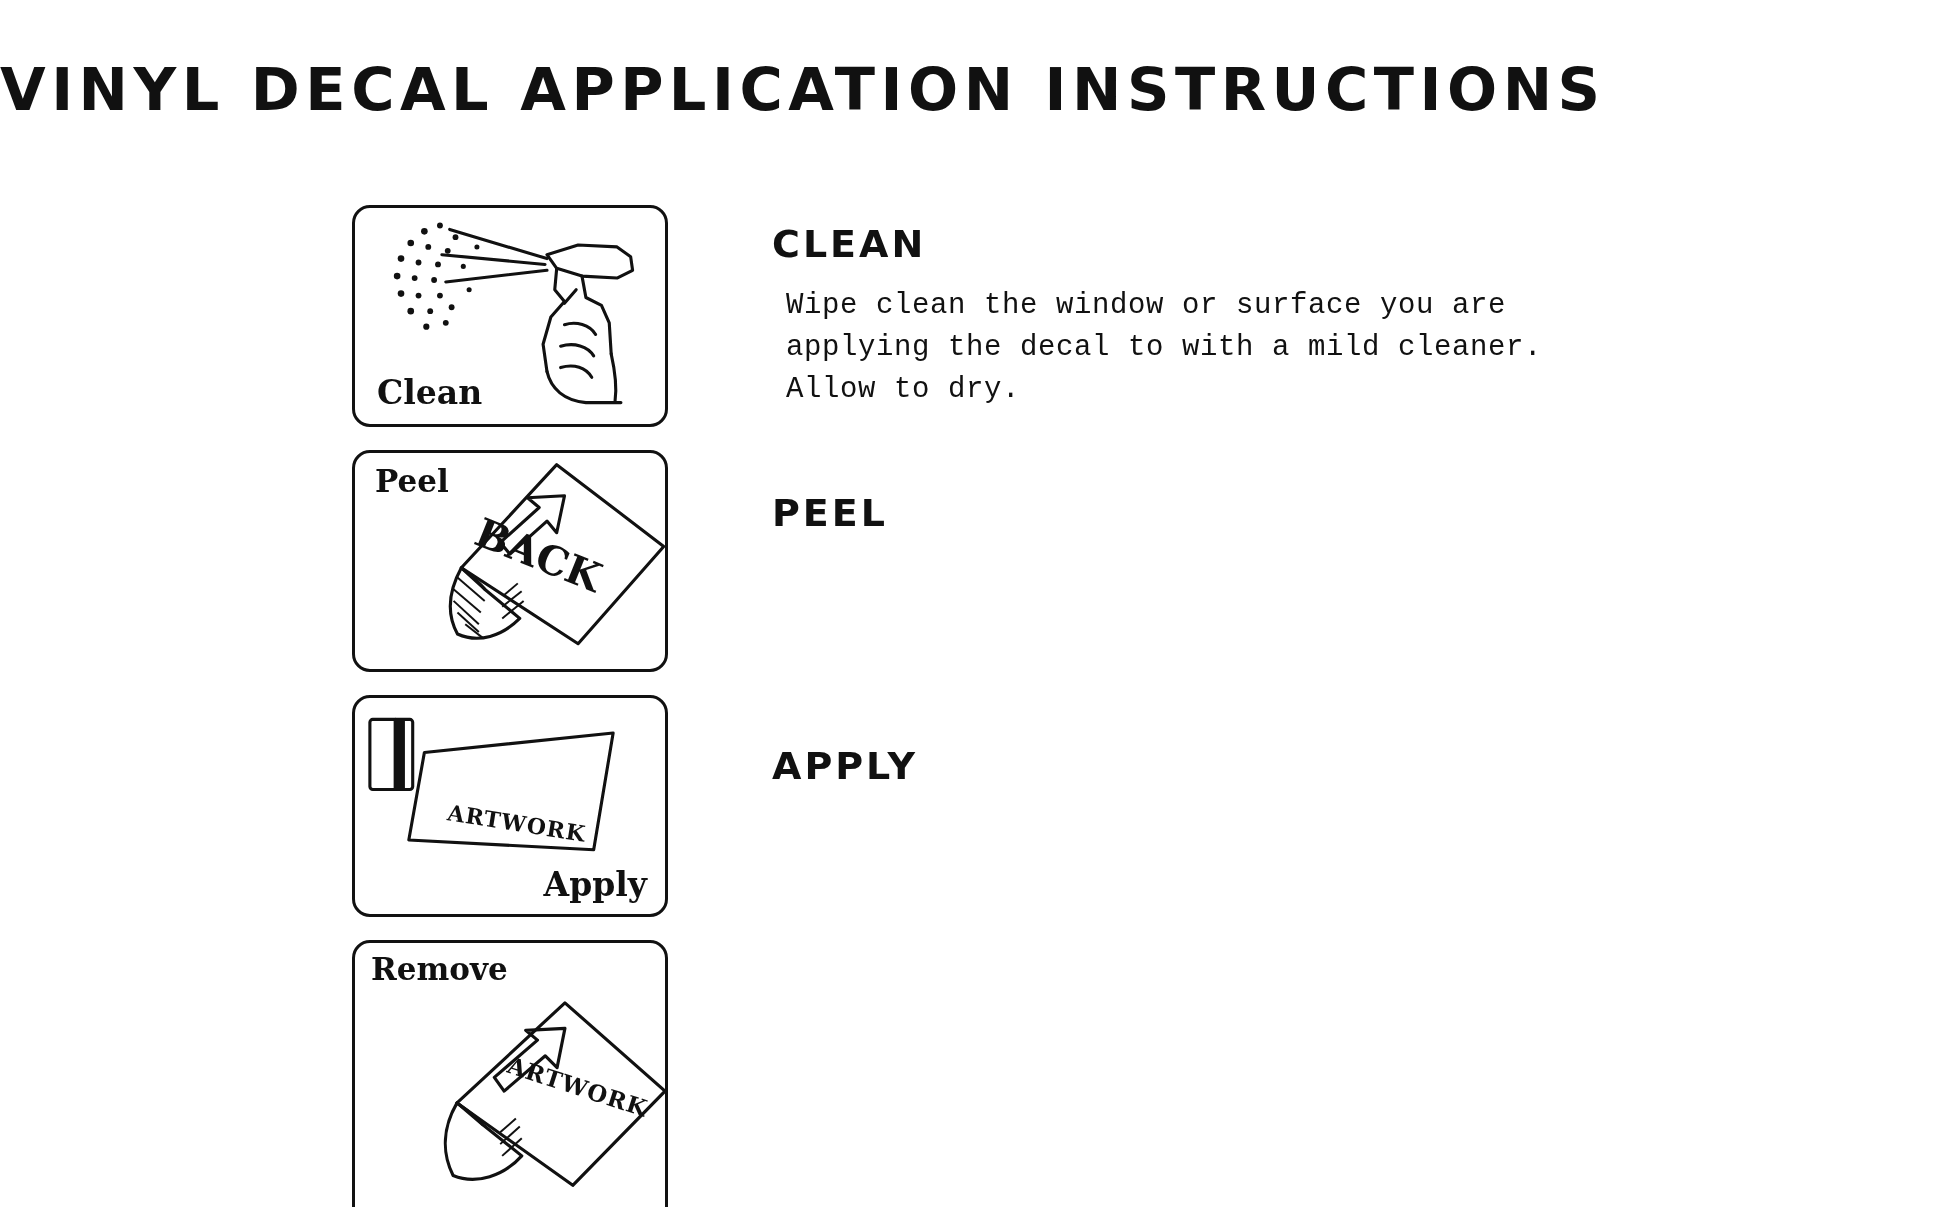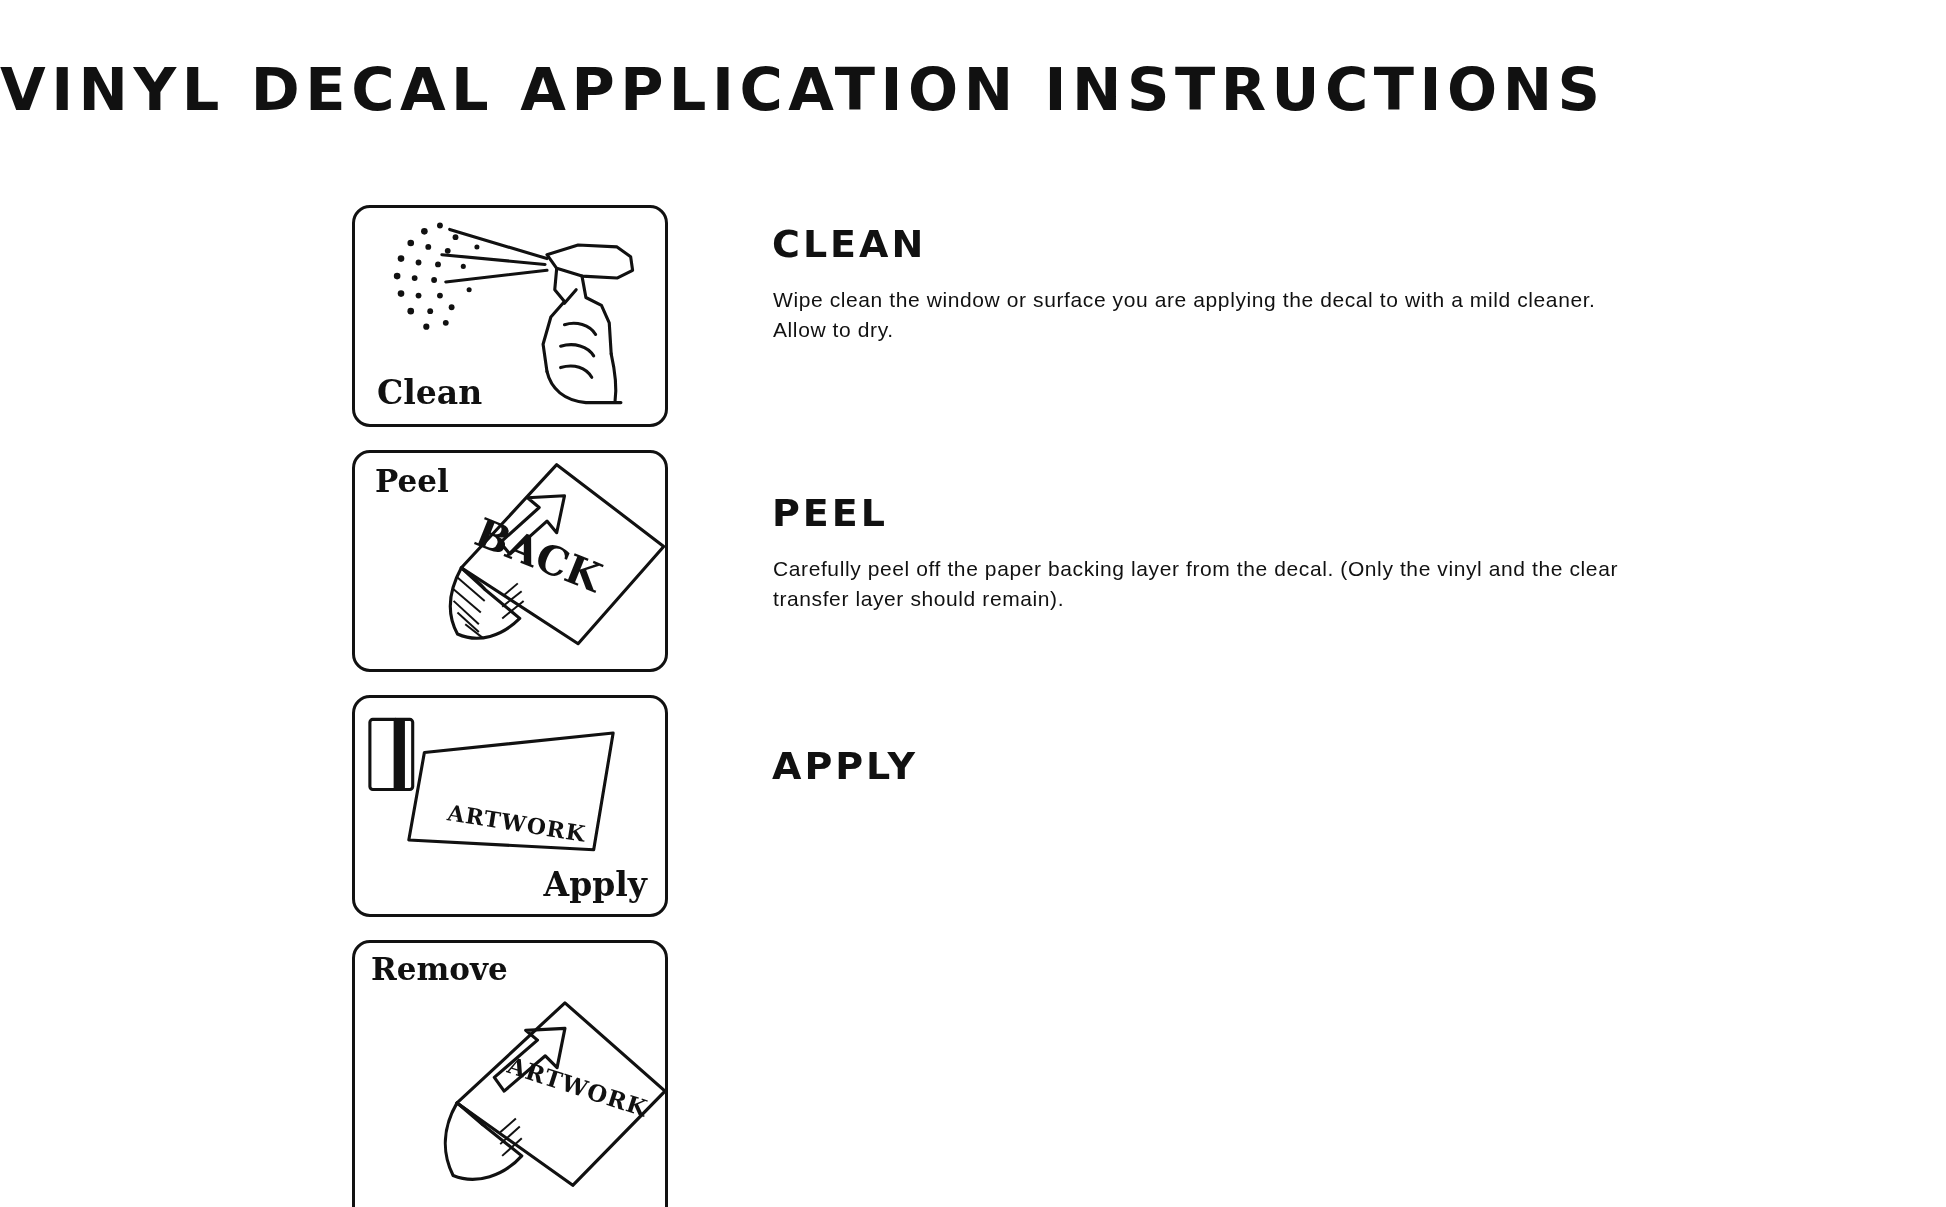--- a/index.html
+++ b/index.html
@@ -63,23 +63,23 @@
   .step-heading {
     font-family: "DejaVu Sans", sans-serif;
     font-weight: 700;
     font-size: 38px;
     letter-spacing: 3px;
     color: #111111;
     margin: 0;
     line-height: 1;
   }
   .step-body {
-    margin: 1px;
-    font-family: Liberation Sans, sans-serif;
-    font-size: 21px;
+    margin: 14px;
+    font-family: Liberation Mono, monospace;
+    font-size: 29px;
     line-height: 1.45;
     letter-spacing: 0.6px;
     color: #111111;
     max-width: 860px;
   }
   
   .step-clean { margin-top: 0; }
   .step-clean .step-text { padding-top: 20px; }
   .step-clean .step-heading { margin-bottom: 22px; }
 
@@ -207,21 +207,20 @@
             <path d="M152 146 L166 134"></path>
               <path d="M150 158 L170 142"></path>
             <path d="M150 170 L172 152"></path>
           </g>
         </svg>
         <div class="fig-caption cap-peel">Peel</div>
         <div class="fig-caption cap-back">BACK</div>
       </div>
       <div class="step-text">
         <h2 class="step-heading">PEEL</h2>
-        <p class="step-body">Carefully peel off the paper backing layer from the decal. (Only the vinyl and the clear transfer layer should remain).</p>
       </div>
     </div>
 
     <div class="step step-apply">
       <div class="step-figure">
         <svg class="figure-art" viewBox="0 0 316 222">
           <g fill="none" stroke="#111111" stroke-width="3.2" stroke-linecap="round" stroke-linejoin="round">
 
             <path d="M70 56 L264 36 L244 156 L54 146 Z"></path>
 

